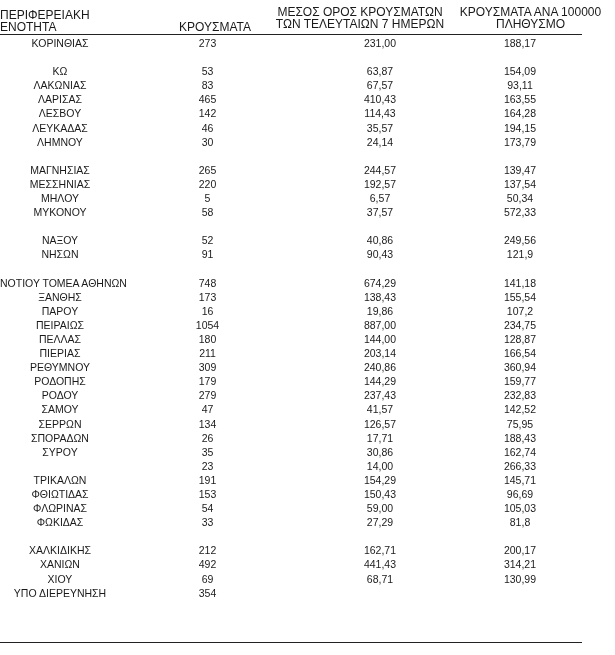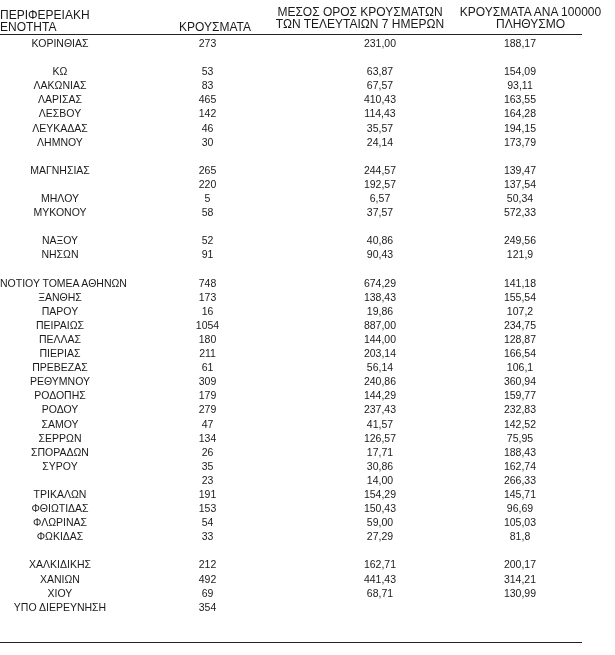--- a/index.html
+++ b/index.html
@@ -87,20 +87,21 @@
       <div class="cell c-per">173,79</div>
     </div>
     <div class="gap"></div>
     <div class="row">
       <div class="cell c-region">ΜΑΓΝΗΣΙΑΣ</div>
       <div class="cell c-cases">265</div>
       <div class="cell c-avg">244,57</div>
       <div class="cell c-per">139,47</div>
     </div>
     <div class="row">
+      <div class="cell c-region">ΜΕΣΣΗΝΙΑΣ</div>
       <div class="cell c-cases">220</div>
       <div class="cell c-avg">192,57</div>
       <div class="cell c-per">137,54</div>
     </div>
     <div class="row">
       <div class="cell c-region">ΜΗΛΟΥ</div>
       <div class="cell c-cases">5</div>
       <div class="cell c-avg">6,57</div>
       <div class="cell c-per">50,34</div>
     </div>
@@ -154,26 +155,20 @@
       <div class="cell c-avg">144,00</div>
       <div class="cell c-per">128,87</div>
     </div>
     <div class="row">
       <div class="cell c-region">ΠΙΕΡΙΑΣ</div>
       <div class="cell c-cases">211</div>
       <div class="cell c-avg">203,14</div>
       <div class="cell c-per">166,54</div>
     </div>
     <div class="row">
-      <div class="cell c-region">ΠΡΕΒΕΖΑΣ</div>
-      <div class="cell c-cases">61</div>
-      <div class="cell c-avg">56,14</div>
-      <div class="cell c-per">106,1</div>
-    </div>
-    <div class="row">
       <div class="cell c-region">ΡΕΘΥΜΝΟΥ</div>
       <div class="cell c-cases">309</div>
       <div class="cell c-avg">240,86</div>
       <div class="cell c-per">360,94</div>
     </div>
     <div class="row">
       <div class="cell c-region">ΡΟΔΟΠΗΣ</div>
       <div class="cell c-cases">179</div>
       <div class="cell c-avg">144,29</div>
       <div class="cell c-per">159,77</div>

